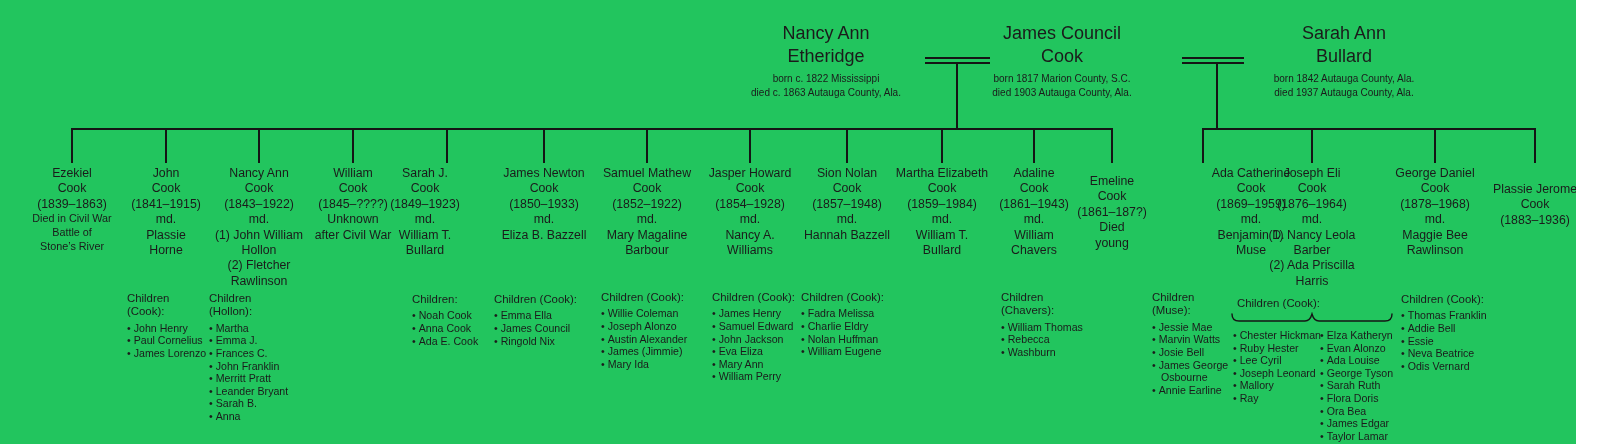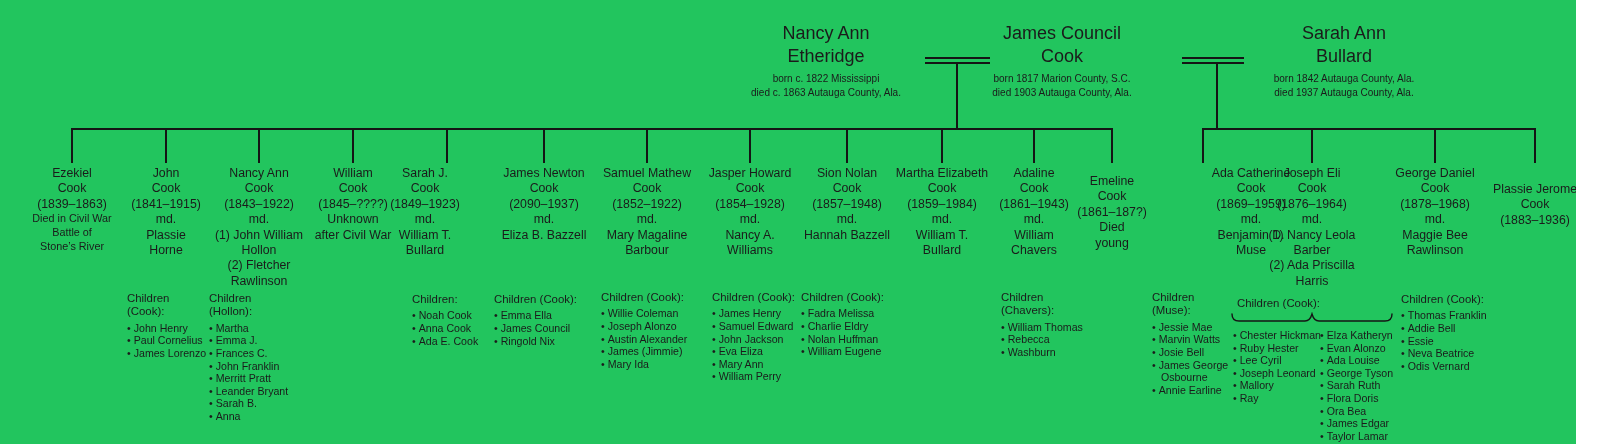--- a/index.html
+++ b/index.html
@@ -118,21 +118,21 @@
       <div>Sarah J.</div>
       <div>Cook</div>
       <div>(1849–1923)</div>
       <div>md.</div>
       <div>William T.</div>
       <div>Bullard</div>
     </div>
     <div class="child" style="left: 479px; top: 166px; width: 130px;">
       <div>James Newton</div>
       <div>Cook</div>
-      <div>(2090–1937)</div>
+      <div>(1850–1933)</div>
       <div>md.</div>
       <div>Eliza B. Bazzell</div>
     </div>
     <div class="child" style="left: 582px; top: 166px; width: 130px;">
       <div>Samuel Mathew</div>
       <div>Cook</div>
       <div>(1852–1922)</div>
       <div>md.</div>
       <div>Mary Magaline</div>
       <div>Barbour</div>

